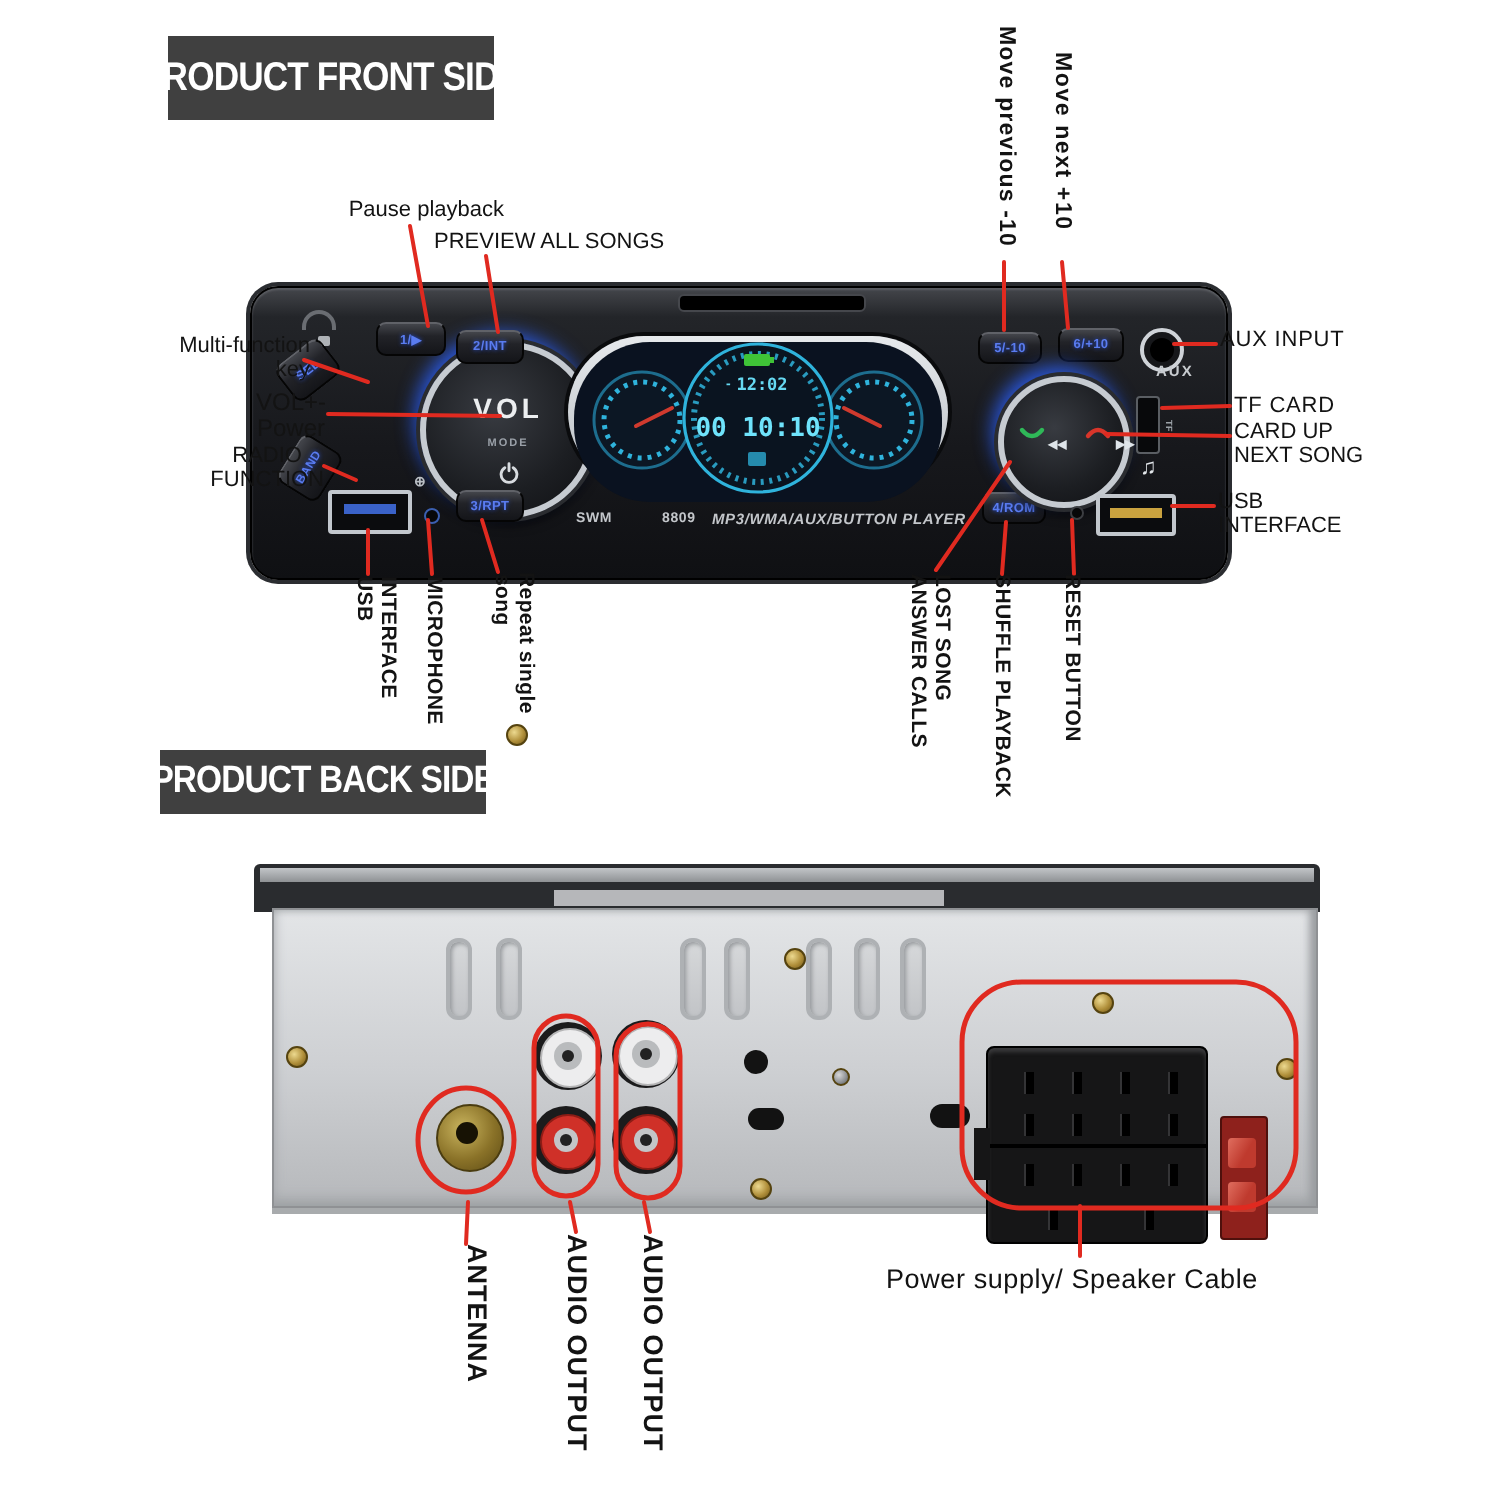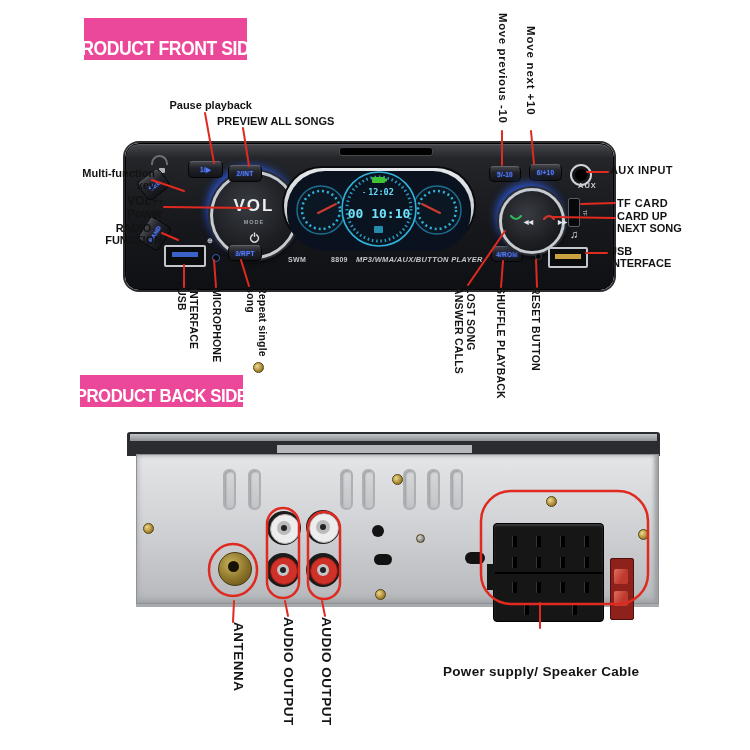--- a/index.html
+++ b/index.html
@@ -1,21 +1,21 @@
 <!DOCTYPE html>
 <html><head>
 <meta charset="utf-8">
 <style>
   html,body{margin:0;padding:0;}
   body{width:750px;height:750px;position:relative;background:#fff;overflow:hidden;
        font-family:"Liberation Sans",sans-serif;}
   .abs{position:absolute;}
-  .banner{position:absolute;background:#ec4899;color:#fff;display:flex;align-items:flex-end;justify-content:center;font-weight:bold;}
+  .banner{position:absolute;background:#404040;color:#fff;display:flex;align-items:center;justify-content:center;font-weight:bold;}
   .banner span{display:inline-block;transform:scaleX(.88);letter-spacing:-.5px;white-space:nowrap;}
-  .lbl{position:absolute;font-weight:bold;color:#131313;font-size:11px;line-height:1.12;z-index:6;}
+  .lbl{position:absolute;font-weight:normal;color:#131313;font-size:11px;line-height:1.12;z-index:6;}
   .vlbl{position:absolute;transform-origin:0 0;transform:rotate(90deg);white-space:nowrap;
         font-weight:bold;color:#131313;font-size:10.5px;letter-spacing:.2px;z-index:6;}
   .vlbl.big{font-size:13.5px;letter-spacing:.5px;}
   
   .front-device{position:absolute;left:125px;top:143px;width:487px;height:145px;
       background:linear-gradient(180deg,#44464b,#232529 10%,#17181c 55%,#0f1013);
       border-radius:14px;border:1px solid #000;box-shadow:0 0 0 2px #2b2d31, inset 0 1px 1px #5b5d62;z-index:1;}
   .slot-top{position:absolute;left:213px;top:3px;width:92px;height:7px;background:#000;
       border-radius:3px;border:1px solid #45474c;}
   .btn{position:absolute;background:linear-gradient(180deg,#43454b,#222328 40%,#141519);
@@ -102,21 +102,21 @@
 <div class="front-device">
   <div class="slot-top"></div>
 
   <div class="abs" style="left:25px;top:11px;width:13px;height:8px;border:2px solid #6a6d72;border-bottom:none;border-radius:12px 12px 0 0;"></div>
   <div class="abs" style="left:33px;top:24px;width:6px;height:5px;background:#aeb2b6;border-radius:1px;"></div>
 
   <div class="btn" style="left:14px;top:30px;width:26px;height:20px;transform:rotate(-38deg);">SEL</div>
   <div class="btn" style="left:15px;top:78px;width:26px;height:22px;transform:rotate(-58deg);font-size:6px;">BAND</div>
 
   <div class="knob" style="left:84px;top:27px;width:82px;height:82px;">
-    <div class="abs" style="left:0;right:0;top:22px;text-align:center;color:#eceef0;font-size:17px;font-weight:bold;letter-spacing:2px;">VOL</div>
+    <div class="abs" style="left:0;right:0;top:22px;text-align:center;color:#eceef0;font-size:14px;font-weight:bold;letter-spacing:2px;">VOL</div>
     <div class="abs" style="left:0;right:0;top:45px;text-align:center;color:#9aa0a8;font-size:5.5px;font-weight:bold;letter-spacing:1px;">MODE</div>
     <div class="abs" style="left:36px;top:55px;">
       <svg width="11" height="11" viewBox="0 0 10 10">
           <path d="M5 0.8v3.2" stroke="#d7dbdf" stroke-width="1.3" stroke-linecap="round"></path>
           <path d="M3.1 2.6a3.6 3.6 0 1 0 3.8 0" fill="none" stroke="#d7dbdf" stroke-width="1.3" stroke-linecap="round"></path>
         </svg>
     </div>
   </div>
 
   <div class="btn" style="left:62px;top:17px;width:33px;height:15px;">1/▶</div>
@@ -266,21 +266,21 @@
     <div class="fuse">
       <b style="top:10px;"></b>
       <b style="top:32px;"></b>
     </div>
   </div>
 </div>
 
 <div class="vlbl big" style="left:246px;top:622px;">ANTENNA</div>
 <div class="vlbl big" style="left:296px;top:617px;">AUDIO OUTPUT</div>
 <div class="vlbl big" style="left:334px;top:617px;">AUDIO OUTPUT</div>
-<div class="lbl" style="left:443px;top:664px;font-size:13.5px;letter-spacing:.3px;">Power supply/ Speaker Cable</div>
+<div class="lbl" style="left:443px;top:632px;font-size:13.5px;letter-spacing:.3px;">Power supply/ Speaker Cable</div>
 
 <svg class="abs" style="left:0;top:0;z-index:5;pointer-events:none;" width="750" height="750" viewBox="0 0 750 750">
   <g stroke="#E02A20" stroke-width="2" stroke-linecap="round" fill="none">
     <line x1="205" y1="113" x2="214" y2="163"></line>
     <line x1="243" y1="128" x2="249" y2="166"></line>
     <line x1="152" y1="180" x2="184" y2="191"></line>
     <line x1="164" y1="207" x2="250" y2="208"></line>
     <line x1="162" y1="233" x2="178" y2="240"></line>
     <line x1="502" y1="131" x2="502" y2="165"></line>
     <line x1="531" y1="131" x2="534" y2="164"></line>

